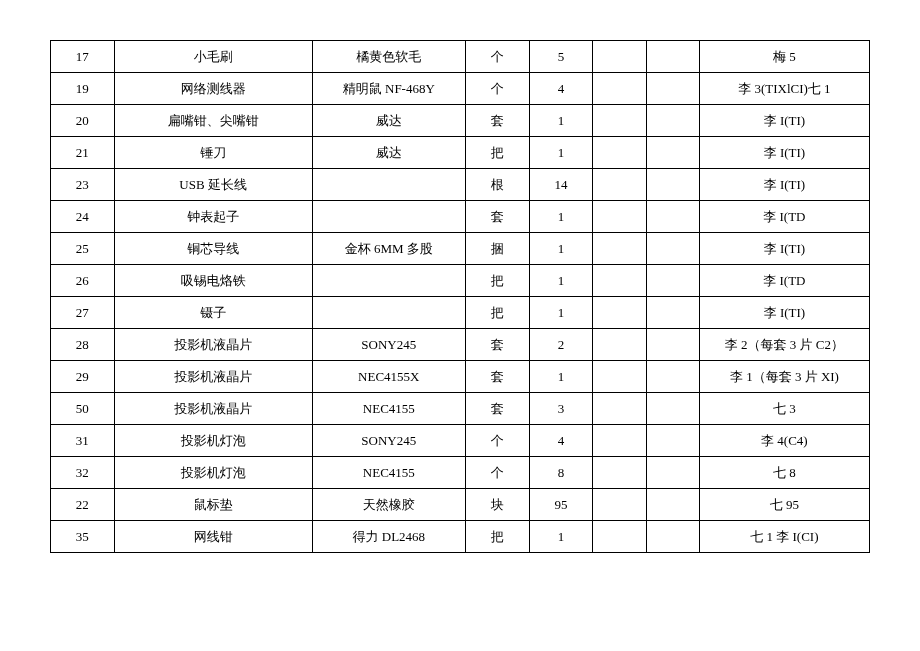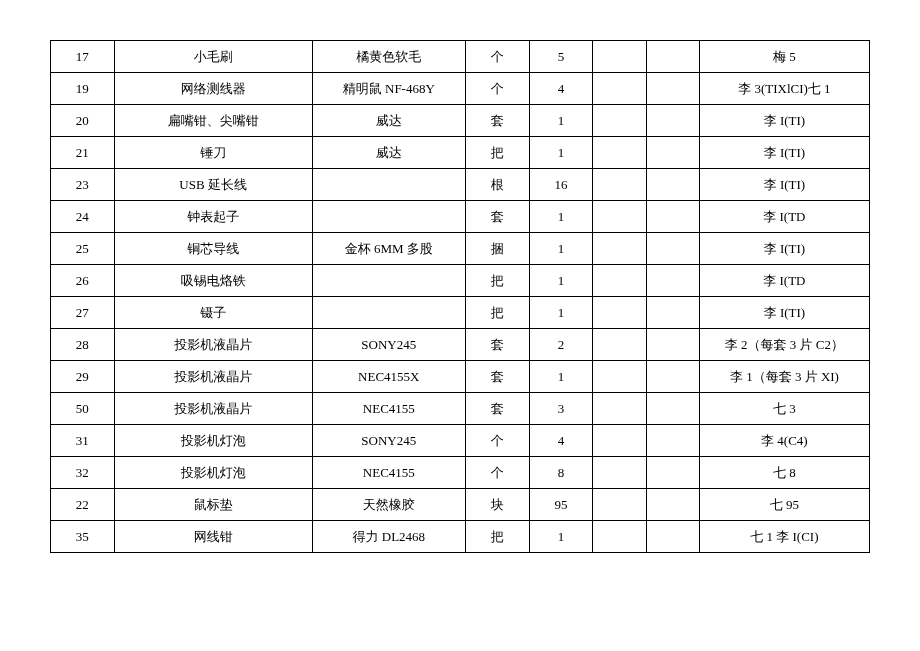--- a/index.html
+++ b/index.html
@@ -77,21 +77,21 @@
         <td class="c5">1</td>
         <td class="c6"></td>
         <td class="c7"></td>
         <td class="c8">李 I(TI)</td>
       </tr>
       <tr>
         <td class="c1">23</td>
         <td class="c2">USB 延长线</td>
         <td class="c3"></td>
         <td class="c4">根</td>
-        <td class="c5">16</td>
+        <td class="c5">14</td>
         <td class="c6"></td>
         <td class="c7"></td>
         <td class="c8">李 I(TI)</td>
       </tr>
       <tr>
         <td class="c1">24</td>
         <td class="c2">钟表起子</td>
         <td class="c3"></td>
         <td class="c4">套</td>
         <td class="c5">1</td>

